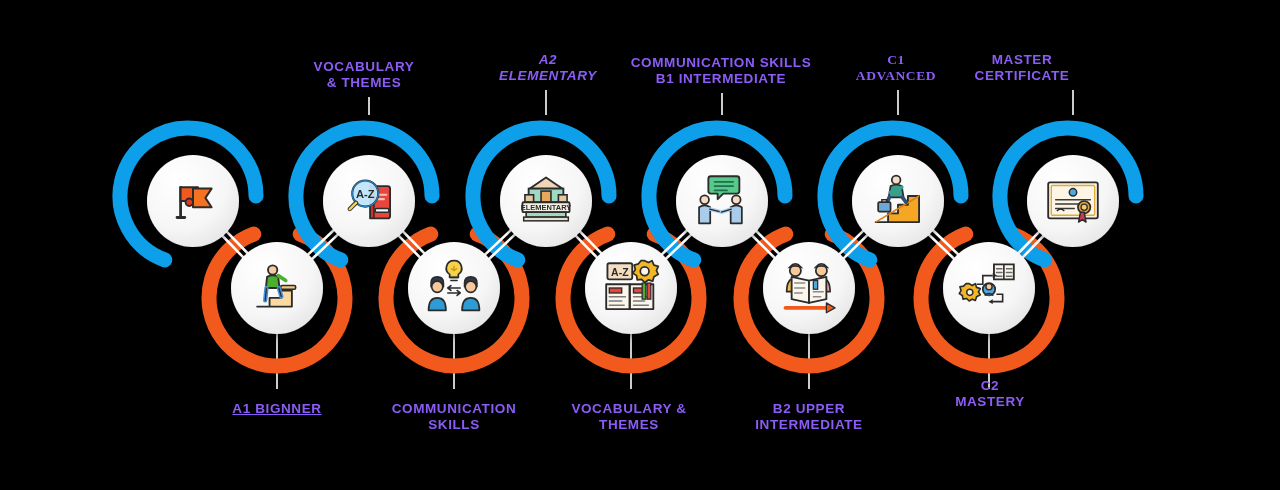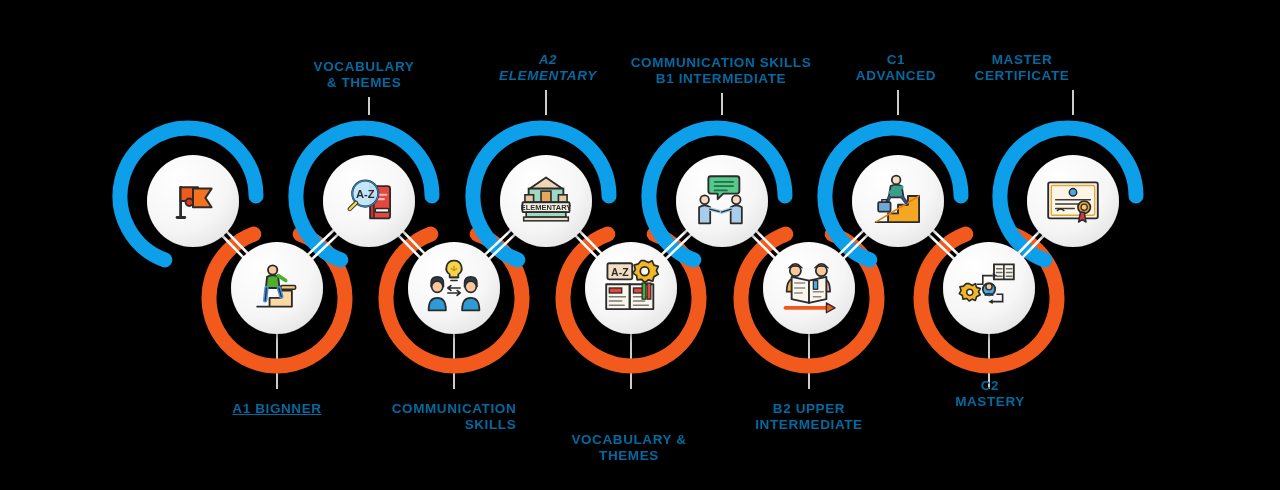--- a/index.html
+++ b/index.html
@@ -19,21 +19,21 @@
   }
   #svgroot {
     position: absolute;
     left: 0;
     top: 0;
     width: 1280px;
     height: 490px;
   }
   .label {
     position: absolute;
-    color: #0369a1;
+    color: #8b5cf6;
     font-family: "Liberation Sans", sans-serif;
     font-weight: bold;
     font-size: 13.5px;
     letter-spacing: 0.6px;
     line-height: 16px;
     text-align: center;
     transform: translateX(-50%);
     white-space: pre-line;
     text-transform: uppercase;
   }
@@ -247,30 +247,30 @@
           <circle cx="68" cy="60" r="10" fill="#E8A33D" stroke="#2b2b2b" stroke-width="2.8"></circle>
           <circle cx="68" cy="60" r="5" fill="#F2C96B" stroke="#2b2b2b" stroke-width="2"></circle>
           <path d="M62 68 l-3 16 6 -4 6 4 -3 -16 z" fill="#D1384C" stroke="#2b2b2b" stroke-width="2.4" stroke-linejoin="round"></path>
         </g>
       </g>
   </svg>
   <div id="labels">
       <div class="label bottom" style="left: 277px; top: 401px; text-decoration: underline;">A1 BIGNNER</div>
       <div class="label top" style="left: 364px; top: 59px;">VOCABULARY
 &amp; THEMES</div>
-      <div class="label bottom" style="left: 454px; top: 401px; text-align: right;">COMMUNICATION
+      <div class="label bottom" style="left: 454px; top: 401px;">COMMUNICATION
 SKILLS</div>
       <div class="label top" style="left: 548px; top: 52px; font-style: italic;">A2
 ELEMENTARY</div>
-      <div class="label bottom" style="left: 629px; top: 401px; margin-top: 31px;">VOCABULARY &amp;
+      <div class="label bottom" style="left: 629px; top: 401px;">VOCABULARY &amp;
 THEMES</div>
       <div class="label top" style="left: 721px; top: 55px;">COMMUNICATION SKILLS
 B1 INTERMEDIATE</div>
       <div class="label bottom" style="left: 809px; top: 401px; text-align: center;">B2 UPPER
 INTERMEDIATE</div>
-      <div class="label top" style="left: 896px; top: 52px;">C1
+      <div class="label top" style="left: 896px; top: 52px; font-family: Liberation Serif, serif;">C1
 ADVANCED</div>
       <div class="label bottom" style="left: 990px; top: 378px;">C2
 MASTERY</div>
       <div class="label top" style="left: 1022px; top: 52px;">MASTER
 CERTIFICATE</div>
     </div>
 </div>
 
 </body></html>

